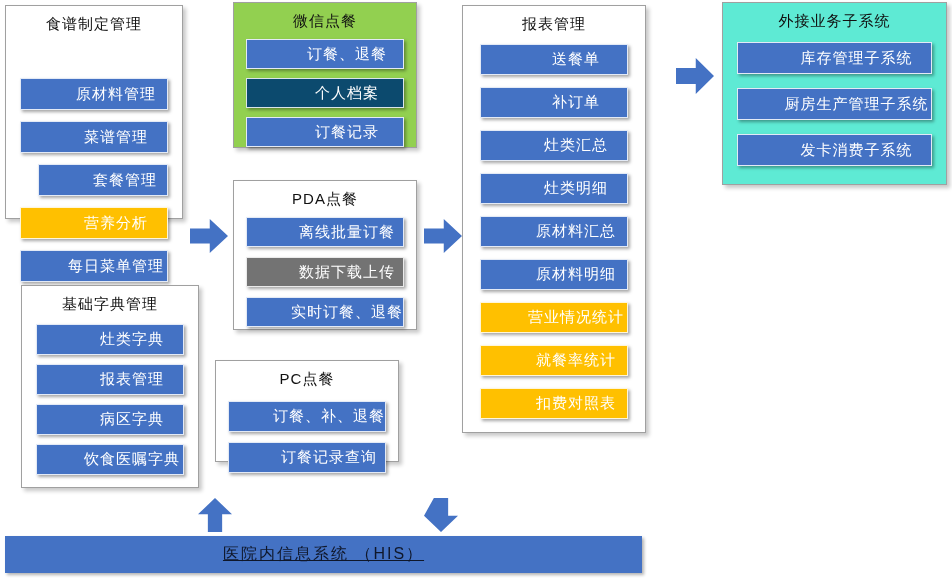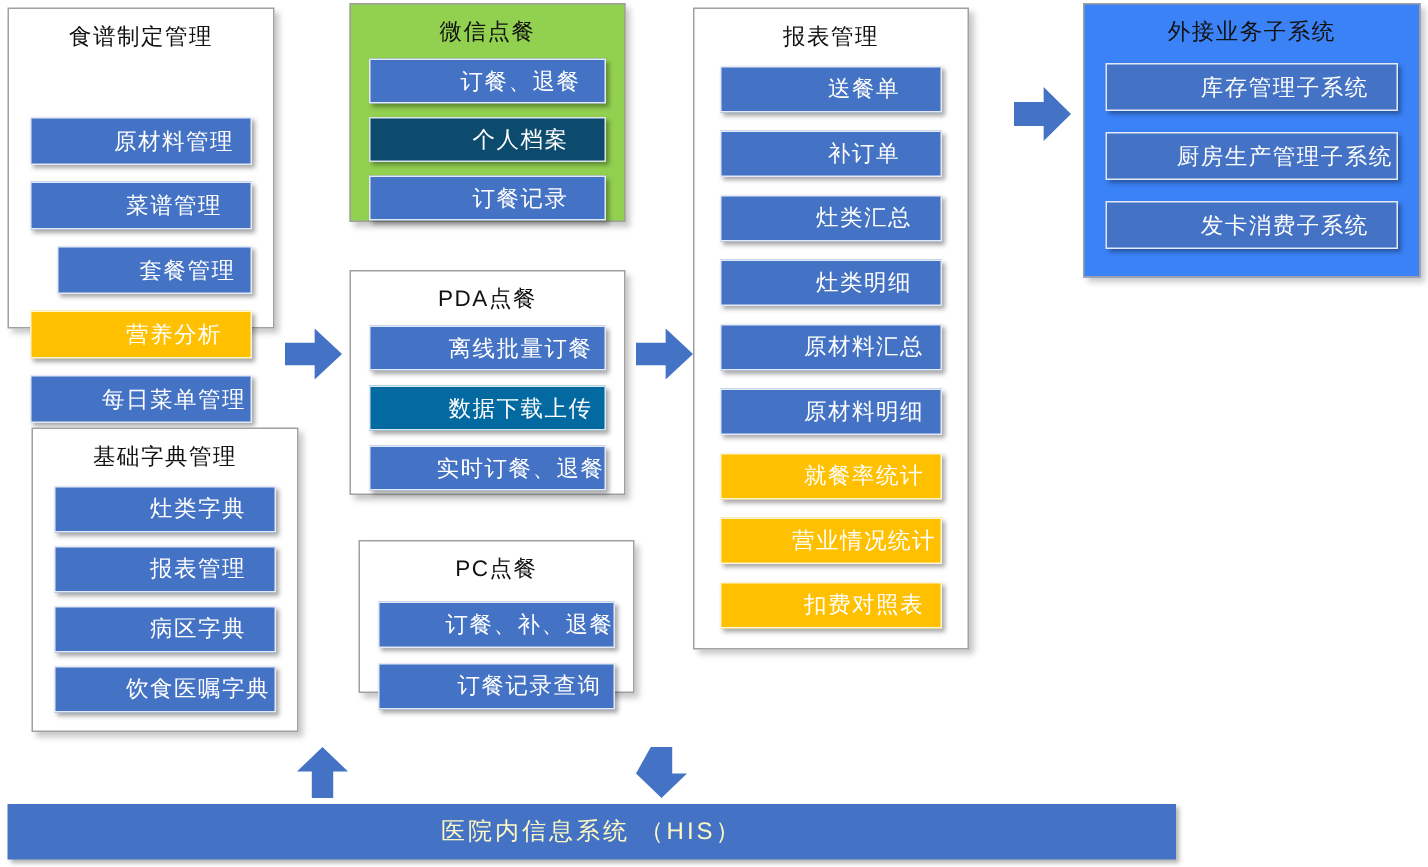--- a/index.html
+++ b/index.html
@@ -27,29 +27,30 @@
     display:flex;align-items:center;justify-content:center;
     color:#ffffff;font-size:15px;letter-spacing:1px;
     border:1px solid rgba(255,255,255,0.85);
     box-shadow:2px 2px 3px rgba(0,0,0,0.35);
     box-sizing:border-box;
     padding-left:44px;
   }
   #g-recipe  {left:5px;  top:5px;  width:178px;height:214px;gap:32px;--gap:11px;--item-h:32px;--items-mt:4px;}
   #g-wechat  {left:233px;top:2px;  width:184px;height:146px;justify-content:center;--gap:9px; --item-h:30px;--pad-x:12px;}
   #g-pda     {left:233px;top:180px;width:184px;height:150px;--gap:10px;--item-h:30px;--pad-x:12px;}
-  #g-pc      {left:239px;top:360px;width:184px;height:102px;--gap:10px;--item-h:31px;--pad-x:12px;--items-mt:4px;}
+  #g-pc      {left:215px;top:360px;width:184px;height:102px;--gap:10px;--item-h:31px;--pad-x:12px;--items-mt:4px;}
   #g-dict    {left:21px;  top:285px;width:178px;height:203px;--gap:9px; --item-h:31px;--items-mt:2px;}
   #g-reports {left:462px;top:5px;  width:184px;height:428px;--gap:12px;--item-h:31px;--pad-x:17px;--items-mt:2px;}
   #g-external{left:722px;top:2px;  width:225px;height:183px;--gap:14px;--item-h:32px;--items-mt:3px;}
   .his-bar{
-    position:absolute;left:5px;top:536px;width:779px;height:37px;
+    position:absolute;left:5px;top:536px;width:637px;height:37px;
     display:flex;align-items:center;justify-content:center;
-    color:#fef9c3;font-size:16px;letter-spacing:2px;
+    color:#0f172a;font-size:16px;letter-spacing:2px;
     box-shadow:2px 2px 3px rgba(0,0,0,0.3);
+    text-decoration:underline;
   }
   .arrow{position:absolute;filter:drop-shadow(2px 2px 2px rgba(0,0,0,0.3));}
   .arrow-right{clip-path:polygon(0 28%,52% 28%,52% 0,100% 50%,52% 100%,52% 72%,0 72%);}
   .arrow-up   {clip-path:polygon(50% 0,100% 48%,71% 48%,71% 100%,29% 100%,29% 48%,0 48%);}
   .arrow-down {clip-path:polygon(29% 0,71% 0,71% 52%,100% 52%,50% 100%,0 52%);}
   #arrow-1{left:190px;top:219px;width:38px;height:34px;}
   #arrow-2{left:424px;top:219px;width:38px;height:34px;}
   #arrow-3{left:676px;top:58px; width:38px;height:36px;}
   #arrow-4{left:198px;top:498px;width:34px;height:34px;}
   #arrow-5{left:424px;top:498px;width:34px;height:34px;}
@@ -76,21 +77,21 @@
       <div class="item" style="background-color: rgb(68, 114, 196);">订餐、退餐</div>
       <div class="item" style="background-color: #0c4a6e;">个人档案</div>
       <div class="item" style="background-color: rgb(68, 114, 196);">订餐记录</div>
     </div>
   </div>
 
   <div class="group" id="g-pda" style="background-color: rgb(255, 255, 255);">
     <div class="group-title">PDA点餐</div>
     <div class="items">
       <div class="item" style="background-color: rgb(68, 114, 196);">离线批量订餐</div>
-      <div class="item" style="background-color: #0369a1;">数据下载上传</div>
+      <div class="item" style="background-color: #737373;">数据下载上传</div>
       <div class="item" style="background-color: rgb(68, 114, 196);">实时订餐、退餐</div>
     </div>
   </div>
 
   <div class="group" id="g-pc" style="background-color: rgb(255, 255, 255);">
     <div class="group-title">PC点餐</div>
     <div class="items">
       <div class="item" style="background-color: rgb(68, 114, 196);">订餐、补、退餐</div>
       <div class="item" style="background-color: rgb(68, 114, 196);">订餐记录查询</div>
     </div>
@@ -108,27 +109,27 @@
 
   <div class="group" id="g-reports" style="background-color: rgb(255, 255, 255);">
     <div class="group-title">报表管理</div>
     <div class="items">
       <div class="item" style="background-color: rgb(68, 114, 196);">送餐单</div>
       <div class="item" style="background-color: rgb(68, 114, 196);">补订单</div>
       <div class="item" style="background-color: rgb(68, 114, 196);">灶类汇总</div>
       <div class="item" style="background-color: rgb(68, 114, 196);">灶类明细</div>
       <div class="item" style="background-color: rgb(68, 114, 196);">原材料汇总</div>
       <div class="item" style="background-color: rgb(68, 114, 196);">原材料明细</div>
+      <div class="item" style="background-color: rgb(255, 192, 0);">营业情况统计</div>
       <div class="item" style="background-color: rgb(255, 192, 0);">就餐率统计</div>
-      <div class="item" style="background-color: rgb(255, 192, 0);">营业情况统计</div>
       <div class="item" style="background-color: rgb(255, 192, 0); text-align: right;">扣费对照表</div>
     </div>
   </div>
 
-  <div class="group" id="g-external" style="background-color: #3b82f6;">
+  <div class="group" id="g-external" style="background-color: #5eead4;">
     <div class="group-title">外接业务子系统</div>
     <div class="items">
       <div class="item" style="background-color: rgb(68, 114, 196);">库存管理子系统</div>
       <div class="item" style="background-color: rgb(68, 114, 196);">厨房生产管理子系统</div>
       <div class="item" style="background-color: rgb(68, 114, 196);">发卡消费子系统</div>
     </div>
   </div>
 
   <div class="his-bar" style="background-color: rgb(68, 114, 196);">医院内信息系统 （HIS）</div>
 

